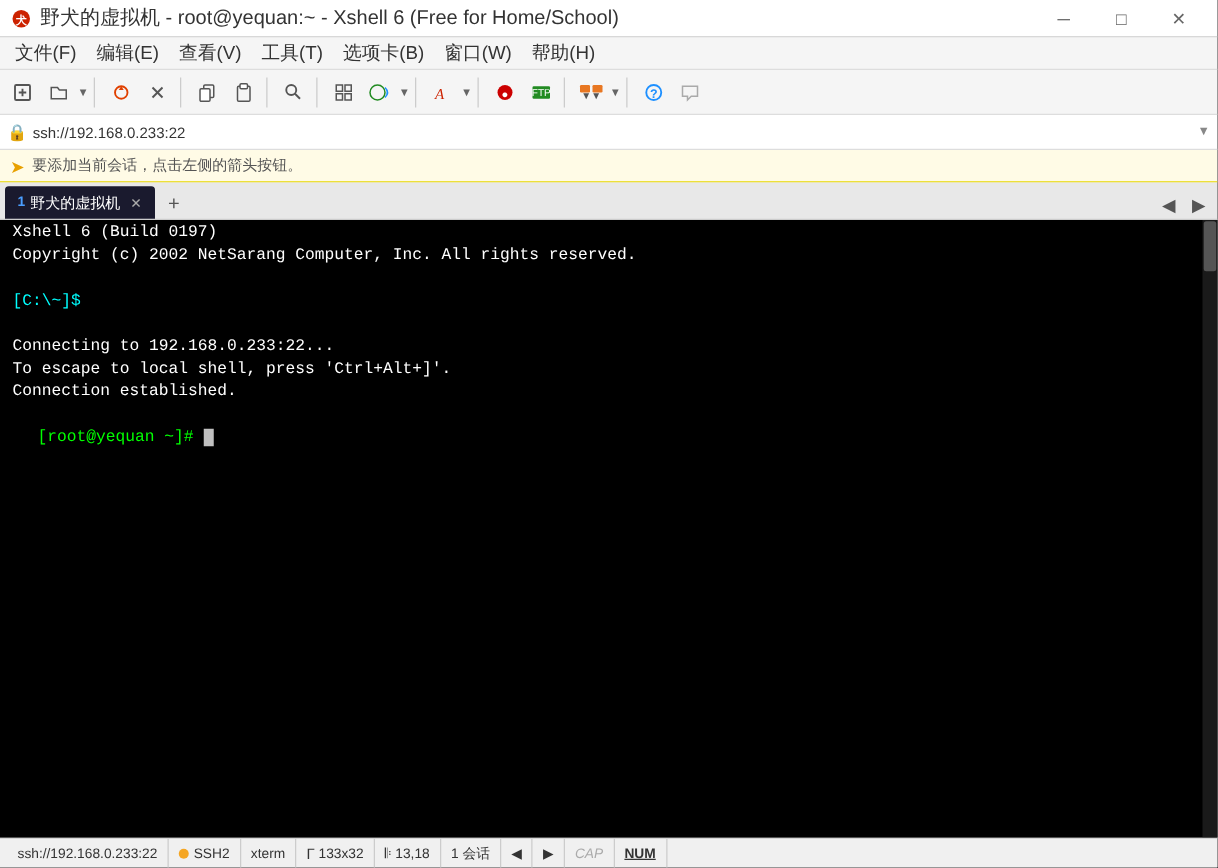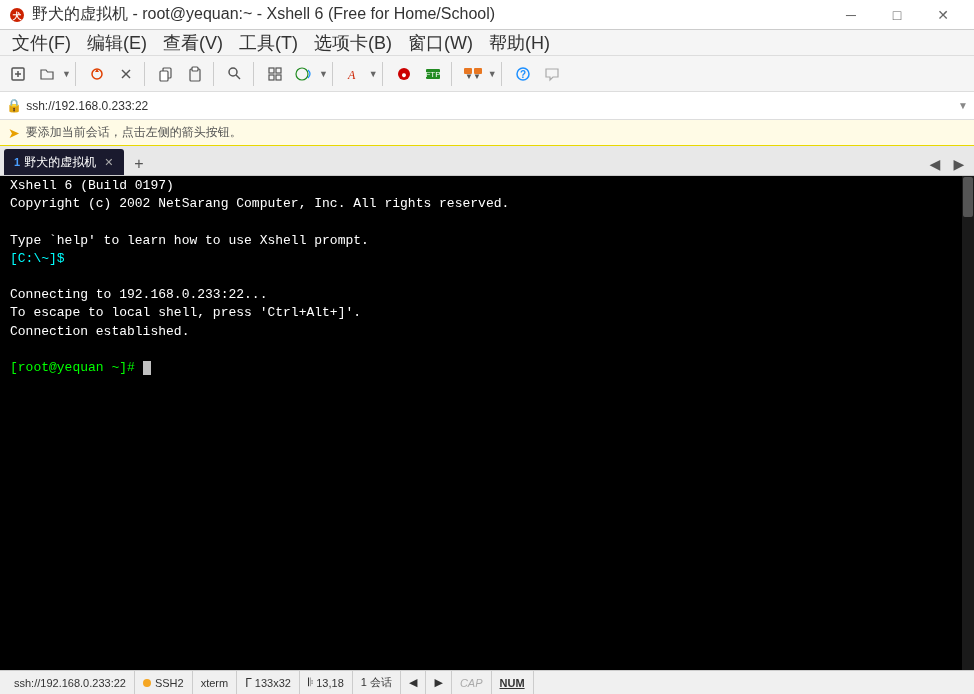--- a/index.html
+++ b/index.html
@@ -23,21 +23,21 @@
     }
 
     
     #menubar {
       background: #f5f5f5;
       height: 26px;
       display: flex;
       align-items: center;
       padding: 0 4px;
       border-bottom: 1px solid #ddd;
-      font-size: 18px;
+      font-size: 15px;
       color: #333;
     }
     #menubar .menu-item {
       padding: 2px 8px;
       cursor: pointer;
       height: 22px;
       display: flex; align-items: center;
     }
 
     
@@ -143,21 +143,21 @@
       overflow: hidden;
       position: relative;
     }
     #terminal-wrapper {
       background: #000;
       height: calc(694px - 30px - 26px - 36px - 28px - 26px - 30px - 24px);
       overflow: hidden;
       position: relative;
     }
     .term-white { color: #ffffff; }
-    .term-green { color: #00ff00; }
+    .term-green { color: #00ff00; margin-left: 20px; }
     .term-cyan { color: #00ffff; }
     .term-warning {
       background: #ffffff;
       color: #000000;
       font-weight: bold;
       padding: 0 2px;
     }
     .term-cursor {
       display: inline-block;
       width: 8px; height: 14px;
@@ -379,21 +379,20 @@
     <div class="tab-nav-btn">▶</div>
   </div>
 </div>
 
 <div id="terminal-wrapper" style="height: 494px;">
   <div id="terminal" style="position:relative;height:100%;padding:1px 10px;">
     <div>
       <div><span class="term-white">Xshell 6 (Build 0197)</span></div>
       <div><span class="term-white">Copyright (c) 2002 NetSarang Computer, Inc. All rights reserved.</span></div>
       <div>&nbsp;</div>
-      <div><span class="term-white">Type `help' to learn how to use Xshell prompt.</span></div>
       <div><span class="term-cyan">[C:\~]$</span></div>
       <div>&nbsp;</div>
       <div><span class="term-white">Connecting to 192.168.0.233:22...</span></div>
       <div><span class="term-white">To escape to local shell, press 'Ctrl+Alt+]'.</span></div>
       <div><span class="term-white">Connection established.</span></div>
       <div>&nbsp;</div>
       <div>
         <span class="term-green">[root@yequan ~]# </span><span class="term-cursor"></span>
       </div>
     </div>

